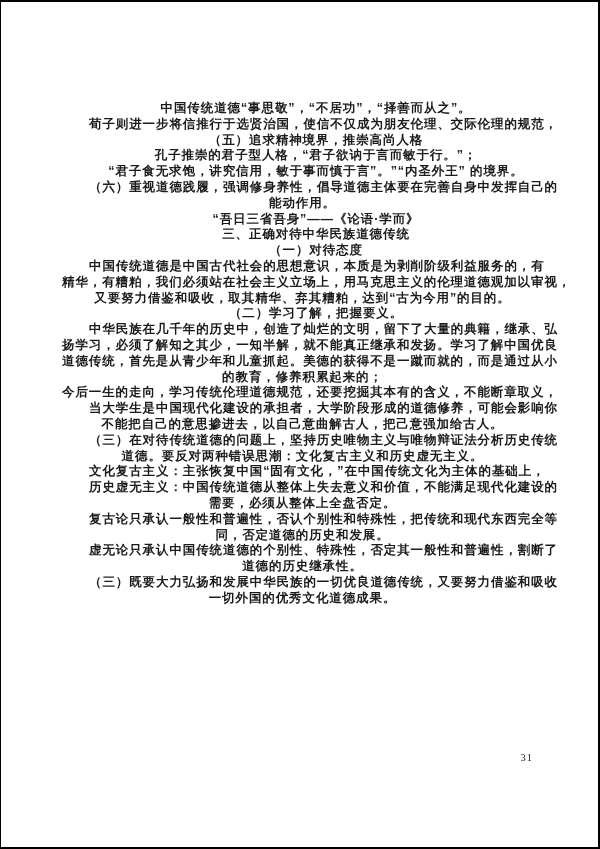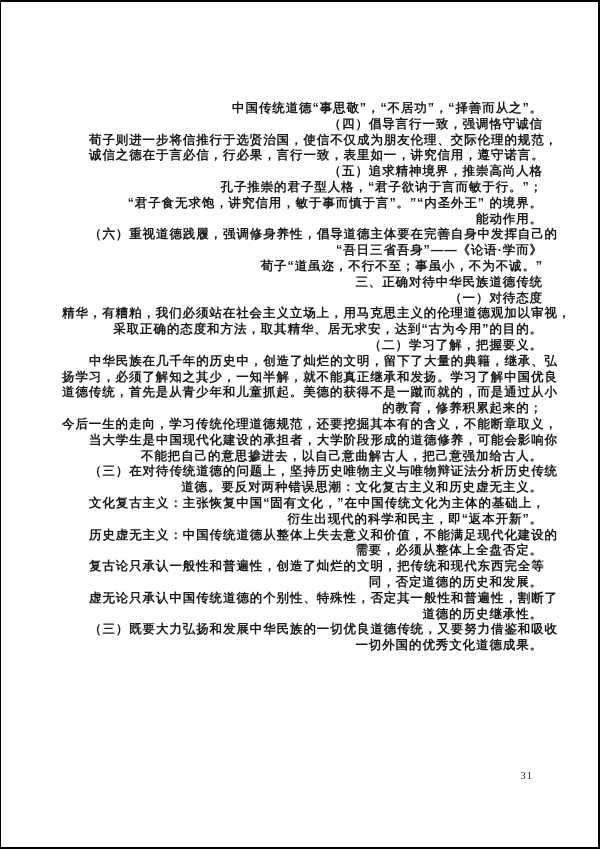--- a/index.html
+++ b/index.html
@@ -22,79 +22,76 @@
   }
   .text-block {
     position: absolute;
     left: 61px;
     top: 99px;
     width: 481px;
     color: #1b1b1b;
     font-size: 12.5px;
     font-weight: 600;
     letter-spacing: 0.9px;
-    text-align: right;
+    text-align: center;
   }
   .text-line {
     height: 15.8px;
     line-height: 15.8px;
     white-space: nowrap;
     overflow: visible;
   }
   .text-line.indent {
     padding-left: 27px;
   }
   .page-number {
     position: absolute;
-    top: 767px;
+    top: 749px;
     left: 508px;
     width: 24px;
     text-align: right;
     color: #2a2a2a;
     font-size: 10.5px;
     line-height: 14px;
     letter-spacing: 1px;
     font-family: "Liberation Serif", serif;
   }
 </style>
 </head>
 <body>
 
 <div class="page">
   <main class="text-block">
       <div class="text-line indent">中国传统道德“事思敬”，“不居功”，“择善而从之”。</div>
-      <div class="text-line indent">（四）倡导言行一致，强调恪守诚信</div>
       <div class="text-line indent">荀子则进一步将信推行于选贤治国，使信不仅成为朋友伦理、交际伦理的规范，</div>
-      <div class="text-line indent">诚信之德在于言必信，行必果，言行一致，表里如一，讲究信用，遵守诺言。</div>
       <div class="text-line indent">（五）追求精神境界，推崇高尚人格</div>
       <div class="text-line indent">孔子推崇的君子型人格，“君子欲讷于言而敏于行。”；</div>
       <div class="text-line indent">“君子食无求饱，讲究信用，敏于事而慎于言”。”“内圣外王” 的境界。</div>
+      <div class="text-line indent">（六）重视道德践履，强调修身养性，倡导道德主体要在完善自身中发挥自己的</div>
       <div class="text-line">能动作用。</div>
-      <div class="text-line indent">（六）重视道德践履，强调修身养性，倡导道德主体要在完善自身中发挥自己的</div>
       <div class="text-line indent">“吾日三省吾身”——《论语·学而》</div>
-      <div class="text-line indent">荀子“道虽迩，不行不至；事虽小，不为不诚。”</div>
       <div class="text-line indent">三、正确对待中华民族道德传统</div>
       <div class="text-line indent">（一）对待态度</div>
+      <div class="text-line indent">中国传统道德是中国古代社会的思想意识，本质是为剥削阶级利益服务的，有</div>
       <div class="text-line">精华，有糟粕，我们必须站在社会主义立场上，用马克思主义的伦理道德观加以审视，</div>
-      <div class="text-line">采取正确的态度和方法，取其精华、居无求安，达到“古为今用”的目的。</div>
+      <div class="text-line">又要努力借鉴和吸收，取其精华、弃其糟粕，达到“古为今用”的目的。</div>
       <div class="text-line indent">（二）学习了解，把握要义。</div>
       <div class="text-line indent">中华民族在几千年的历史中，创造了灿烂的文明，留下了大量的典籍，继承、弘</div>
       <div class="text-line">扬学习，必须了解知之其少，一知半解，就不能真正继承和发扬。学习了解中国优良</div>
       <div class="text-line">道德传统，首先是从青少年和儿童抓起。美德的获得不是一蹴而就的，而是通过从小</div>
       <div class="text-line">的教育，修养积累起来的；</div>
       <div class="text-line">今后一生的走向，学习传统伦理道德规范，还要挖掘其本有的含义，不能断章取义，</div>
       <div class="text-line indent">当大学生是中国现代化建设的承担者，大学阶段形成的道德修养，可能会影响你</div>
       <div class="text-line">不能把自己的意思掺进去，以自己意曲解古人，把己意强加给古人。</div>
       <div class="text-line indent">（三）在对待传统道德的问题上，坚持历史唯物主义与唯物辩证法分析历史传统</div>
       <div class="text-line">道德。要反对两种错误思潮：文化复古主义和历史虚无主义。</div>
       <div class="text-line indent">文化复古主义：主张恢复中国“固有文化，”在中国传统文化为主体的基础上，</div>
-      <div class="text-line">衍生出现代的科学和民主，即“返本开新”。</div>
       <div class="text-line indent">历史虚无主义：中国传统道德从整体上失去意义和价值，不能满足现代化建设的</div>
       <div class="text-line">需要，必须从整体上全盘否定。</div>
-      <div class="text-line indent">复古论只承认一般性和普遍性，创造了灿烂的文明，把传统和现代东西完全等</div>
+      <div class="text-line indent">复古论只承认一般性和普遍性，否认个别性和特殊性，把传统和现代东西完全等</div>
       <div class="text-line">同，否定道德的历史和发展。</div>
       <div class="text-line indent">虚无论只承认中国传统道德的个别性、特殊性，否定其一般性和普遍性，割断了</div>
       <div class="text-line">道德的历史继承性。</div>
       <div class="text-line indent">（三）既要大力弘扬和发展中华民族的一切优良道德传统，又要努力借鉴和吸收</div>
       <div class="text-line">一切外国的优秀文化道德成果。</div>
     </main>
   <div class="page-number">31</div>
 </div>
 
 </body></html>

